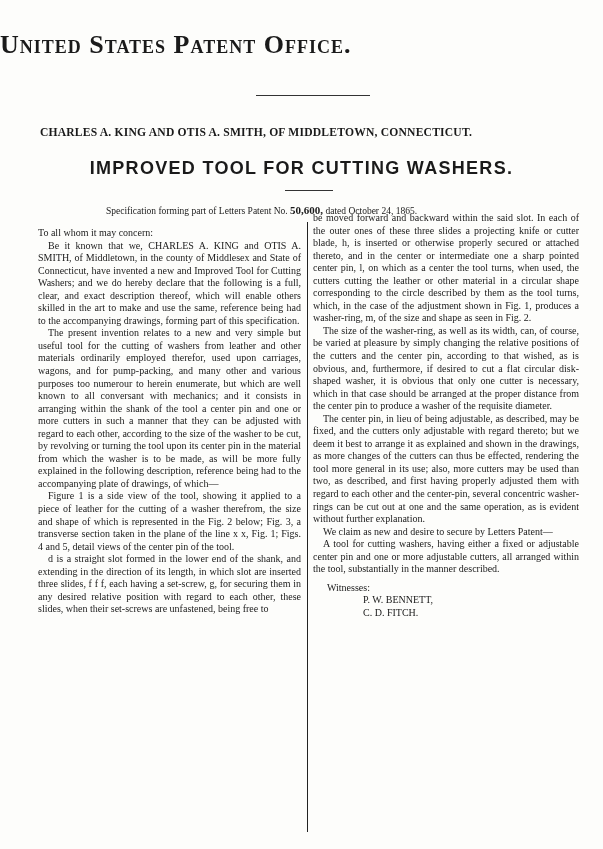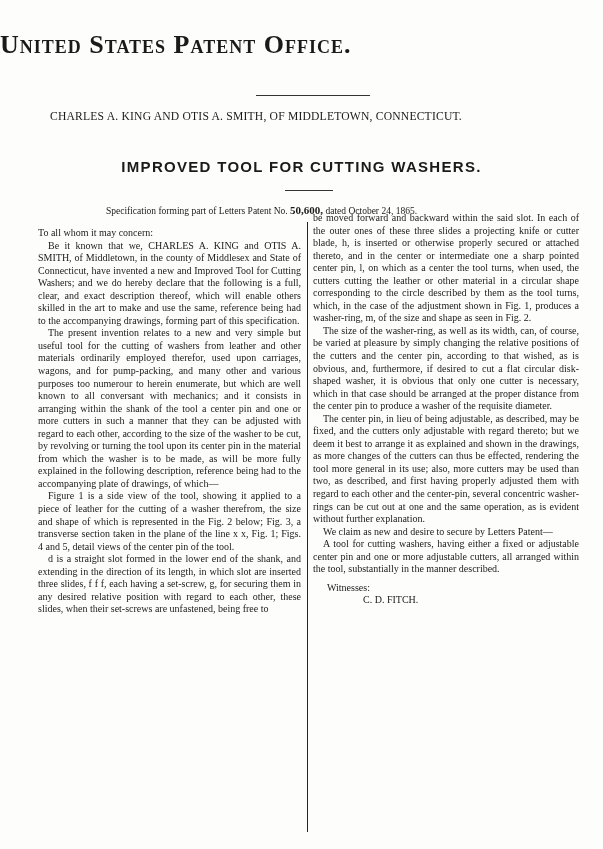--- a/index.html
+++ b/index.html
@@ -11,26 +11,26 @@
     .page { position: absolute; left: 0; top: 0; width: 603px; height: 849px; }
     .office-title {
       position: absolute; top: 30px; left: 0; width: 603px; text-align: left;
       font-family: "Liberation Serif", serif; font-size: 26px; font-weight: bold;
       letter-spacing: 1px; font-variant: small-caps;
     }
     .rule { position: absolute; height: 1px; background: #333; }
     .rule.r1 { top: 95px; left: 256px; width: 114px; }
     .rule.r2 { top: 190px; left: 285px; width: 48px; }
     .inventors {
-      position: absolute; top: 110px; left: 0; width: 512px; text-align: center;
-      font-family: "Liberation Serif", serif; font-size: 11.6px; letter-spacing: 0.2px;
+      position: absolute; top: 126px; left: 0; width: 512px; text-align: center;
+      font-family: "Liberation Serif", serif; font-size: 11.6px; letter-spacing: 0.2px; font-weight: bold;
     }
     .invention {
       position: absolute; top: 158px; left: 0; width: 603px; text-align: center;
-      font-family: "Liberation Sans", sans-serif; font-size: 15px; font-weight: bold; letter-spacing: 1.3px;
+      font-family: "Liberation Sans", sans-serif; font-size: 18px; font-weight: bold; letter-spacing: 1.3px;
     }
     .spec {
       position: absolute; top: 204px; left: 0; width: 523px; text-align: center;
       font-family: "Liberation Serif", serif; font-size: 9.5px;
     }
     .spec b { font-size: 11px; }
     .col {
       position: absolute; top: 207px; width: 263px;
       font-family: "Liberation Serif", serif; font-size: 10px; line-height: 12.55px;
       text-align: justify;
@@ -69,16 +69,17 @@
   <div class="divider"></div>
 
   <div class="col right">
     <p class="para" style="text-indent:0">be moved forward and backward within the said slot. In each of the outer ones of these three slides a projecting knife or cutter blade, h, is inserted or otherwise properly secured or attached thereto, and in the center or intermediate one a sharp pointed center pin, l, on which as a center the tool turns, when used, the cutters cutting the leather or other material in a circular shape corresponding to the circle described by them as the tool turns, which, in the case of the adjustment shown in Fig. 1, produces a washer-ring, m, of the size and shape as seen in Fig. 2.</p>
     <p class="para">The size of the washer-ring, as well as its width, can, of course, be varied at pleasure by simply changing the relative positions of the cutters and the center pin, according to that wished, as is obvious, and, furthermore, if desired to cut a flat circular disk-shaped washer, it is obvious that only one cutter is necessary, which in that case should be arranged at the proper distance from the center pin to produce a washer of the requisite diameter.</p>
     <p class="para">The center pin, in lieu of being adjustable, as described, may be fixed, and the cutters only adjustable with regard thereto; but we deem it best to arrange it as explained and shown in the drawings, as more changes of the cutters can thus be effected, rendering the tool more general in its use; also, more cutters may be used than two, as described, and first having properly adjusted them with regard to each other and the center-pin, several concentric washer-rings can be cut out at one and the same operation, as is evident without further explanation.</p>
     <p class="para">We claim as new and desire to secure by Letters Patent—</p>
     <p class="para">A tool for cutting washers, having either a fixed or adjustable center pin and one or more adjustable cutters, all arranged within the tool, substantially in the manner described.</p>
     <div class="witnesses">
       <div>Witnesses:</div>
+      <div class="witness-name sc">P. W. BENNETT,</div>
       <div class="witness-name sc">C. D. FITCH.</div>
     </div>
   </div>
 </div>
 
 </body></html>

